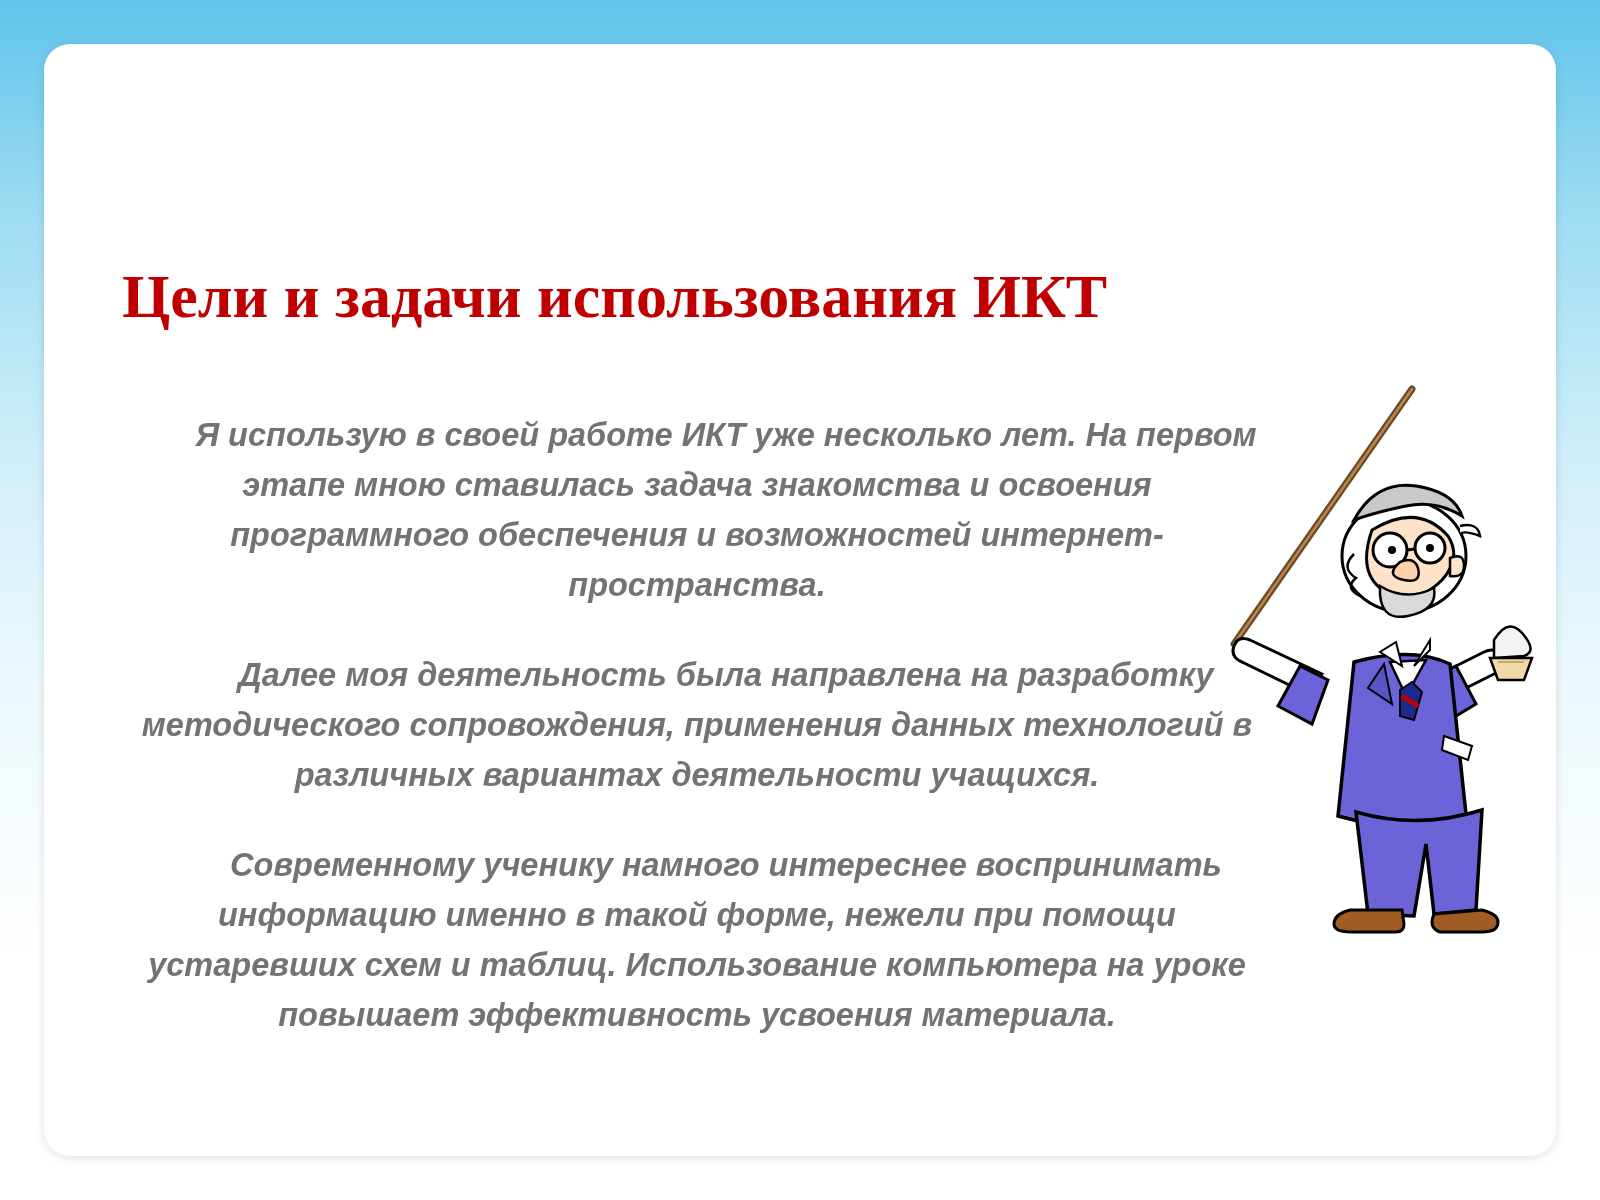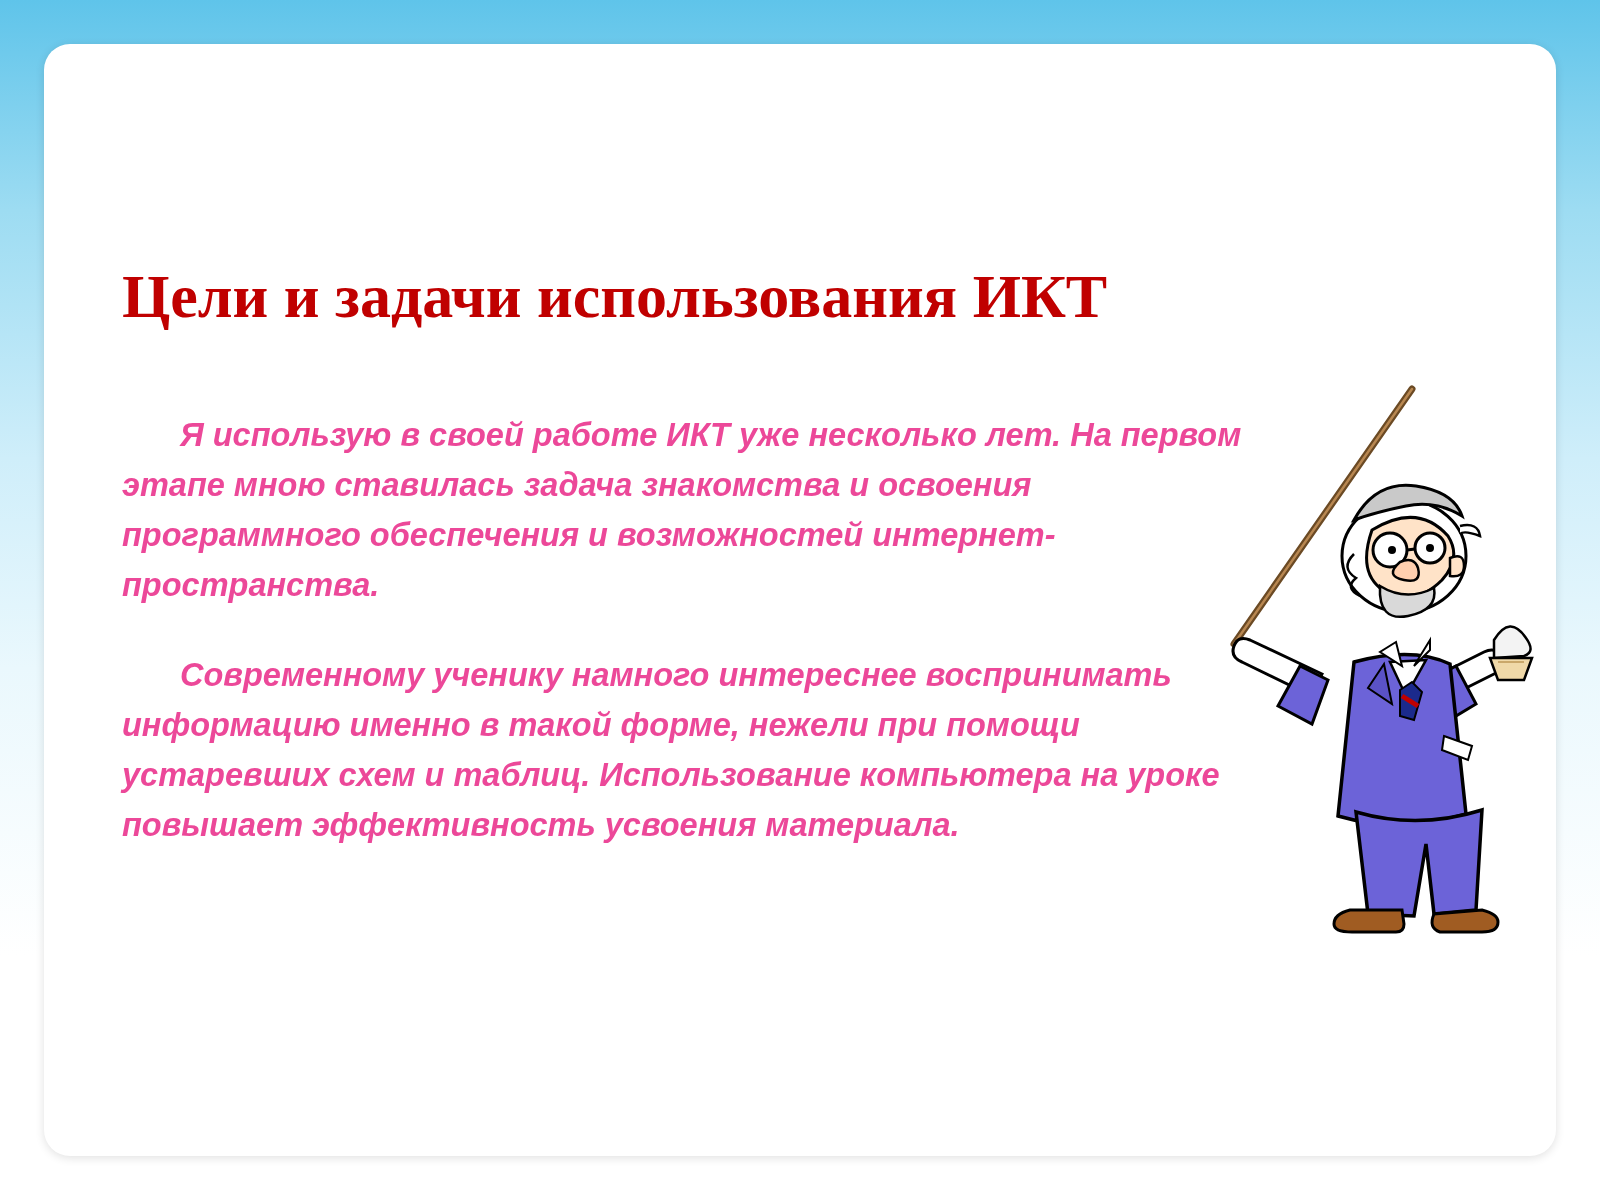--- a/index.html
+++ b/index.html
@@ -49,26 +49,27 @@
     font-size: 62px;
     line-height: 1.32;
     letter-spacing: 0px;
   }
 
   .body {
     position: absolute;
     left: 78px;
     top: 366px;
     width: 1150px;
-    color: #ec4899;
+    color: #737373;
     font-family: "Liberation Sans", sans-serif;
     font-style: italic;
     font-weight: bold;
     font-size: 32.5px;
     line-height: 1.54;
+    text-align: center;
   }
 
   .para {
     margin: 0 0 40px 0;
     text-indent: 58px;
   }
   .para:last-child {
     margin-bottom: 8px;
   }
 
@@ -90,20 +91,21 @@
 <body>
 
 <div class="slide">
 
   <div class="card">
 
     <h1 class="title">Цели и задачи использования ИКТ</h1>
 
     <div class="body">
       <p class="para">Я использую в своей работе ИКТ уже несколько лет. На первом этапе мною ставилась задача знакомства и освоения программного обеспечения и возможностей интернет-пространства.</p>
+      <p class="para">Далее моя деятельность была направлена на разработку методического сопровождения,  применения данных технологий в различных вариантах деятельности учащихся.</p>
       <p class="para">Современному ученику намного интереснее воспринимать информацию именно в такой форме, нежели при помощи устаревших схем и таблиц. Использование компьютера на уроке повышает эффективность усвоения материала.</p>
     </div>
 
     <div class="figure">
       <svg viewBox="0 0 360 600" xmlns="http://www.w3.org/2000/svg">
 
         <g>
           <line x1="30" y1="300" x2="208" y2="45" stroke="#6b4a24" stroke-width="7" stroke-linecap="round"></line>
           <line x1="30" y1="300" x2="208" y2="45" stroke="#b88751" stroke-width="2.5" stroke-linecap="round"></line>
         </g>

